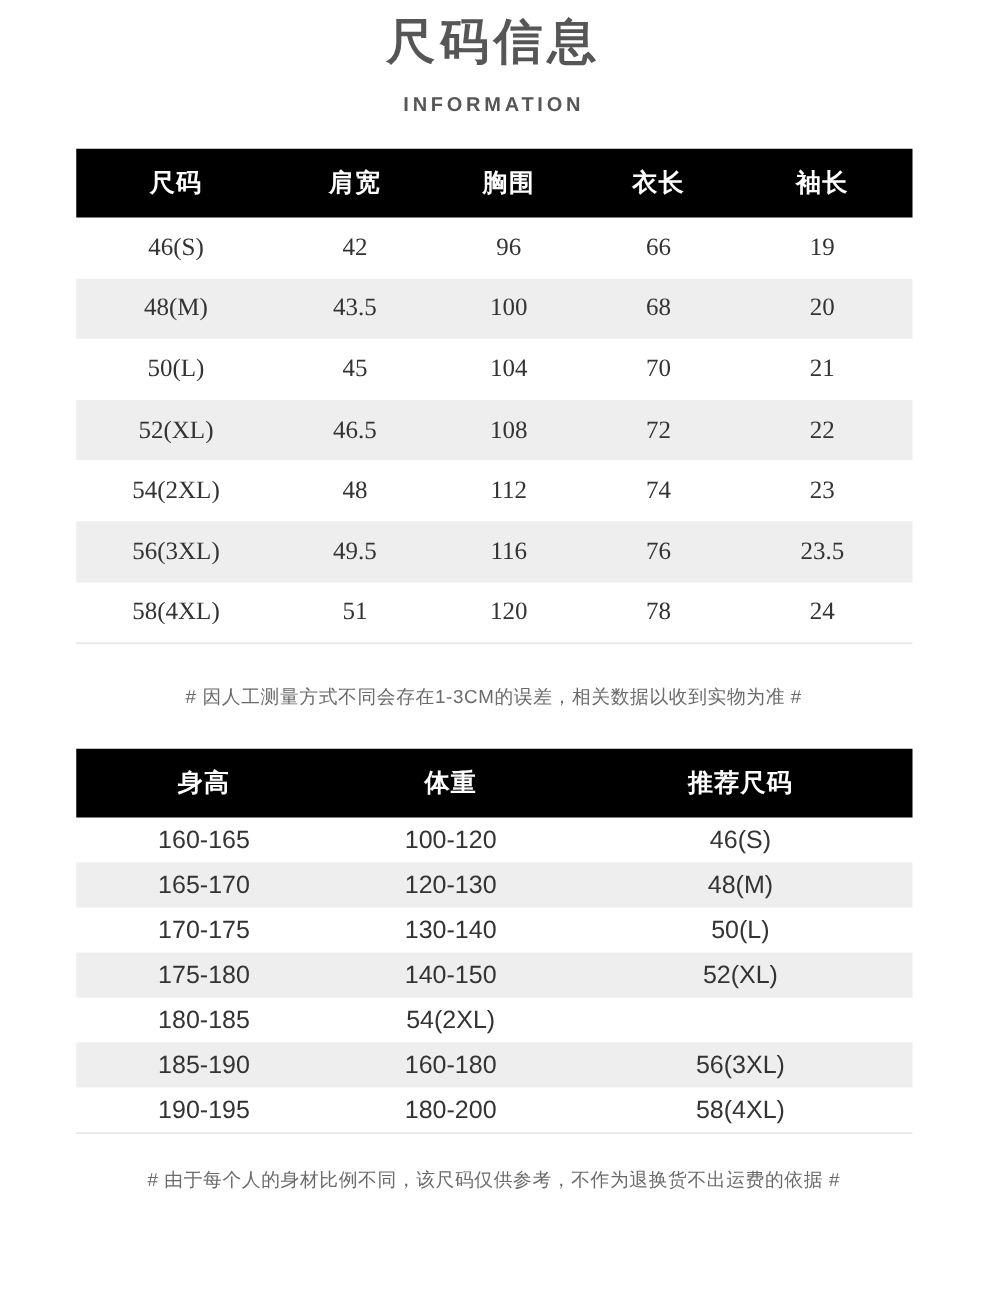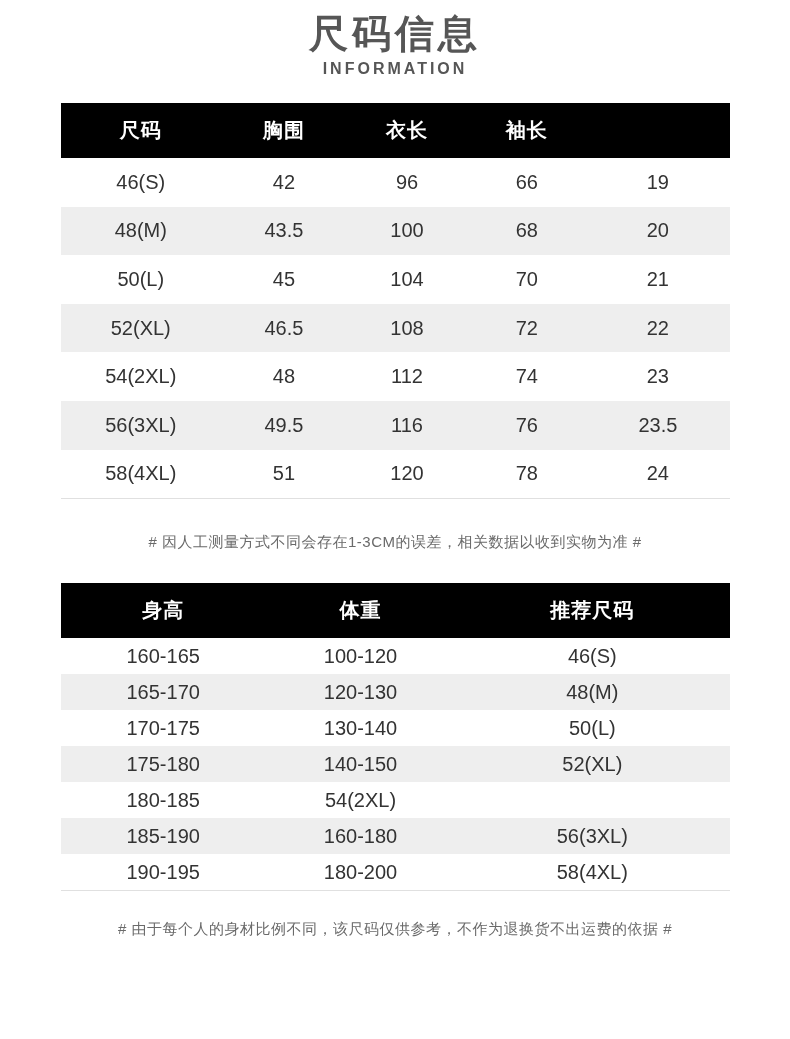--- a/index.html
+++ b/index.html
@@ -11,27 +11,27 @@
   }
   .page{width:790px;}
 
   
   .title-wrap{padding-top:12px;text-align:center;}
   .page-title{
     font-size:39px;line-height:44px;font-weight:bold;
     color:#565656;letter-spacing:4px;
   }
   .page-subtitle{
-    font-size:16px;line-height:22px;margin-top:2px;
+    font-size:16px;line-height:22px;margin-top:18px;
     color:#565656;letter-spacing:3px;font-weight:bold;
   }
 
   
   .tbl{width:669px;margin:0 auto;border-bottom:1px solid #e0e0e0;}
-  .tbl-size{margin-top:23px;}
+  .tbl-size{margin-top:23px;font-family:Liberation Serif, serif;}
   .tbl-rec{margin-top:30px;}
   .thead{
     background:#000000;color:#ffffff;
     display:grid;align-items:center;
     height:55px;font-weight:bold;font-size:20px;letter-spacing:1px;
   }
   .trow{
     display:grid;align-items:center;
     color:#333333;font-size:20px;
   }
@@ -56,20 +56,21 @@
 <div class="page">
 
   <div class="title-wrap">
     <div class="page-title">尺码信息</div>
     <div class="page-subtitle">INFORMATION</div>
   </div>
 
   <div class="tbl tbl-size">
     <div class="thead cols-5">
         <div class="cell">尺码</div>
+        <div class="cell">肩宽</div>
         <div class="cell">胸围</div>
         <div class="cell">衣长</div>
         <div class="cell">袖长</div>
       </div>
     <div class="tbody">
         <div class="trow cols-5">
           <div class="cell">46(S)</div>
           <div class="cell">42</div>
           <div class="cell">96</div>
           <div class="cell">66</div>

